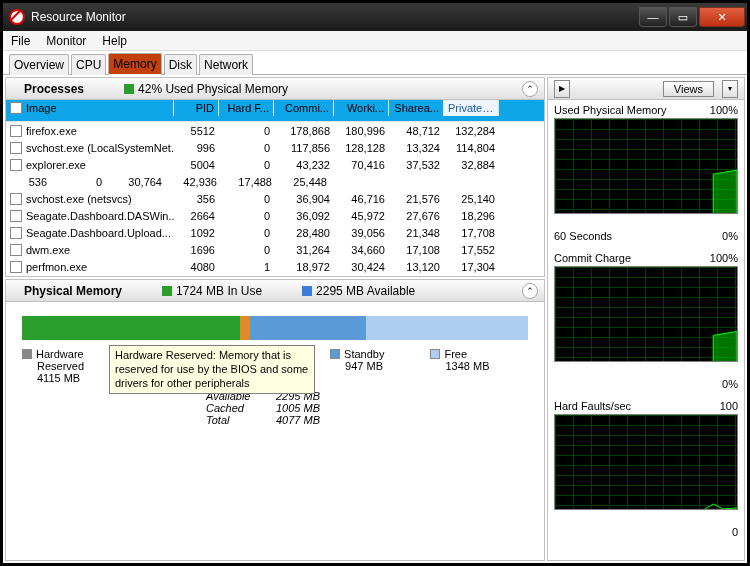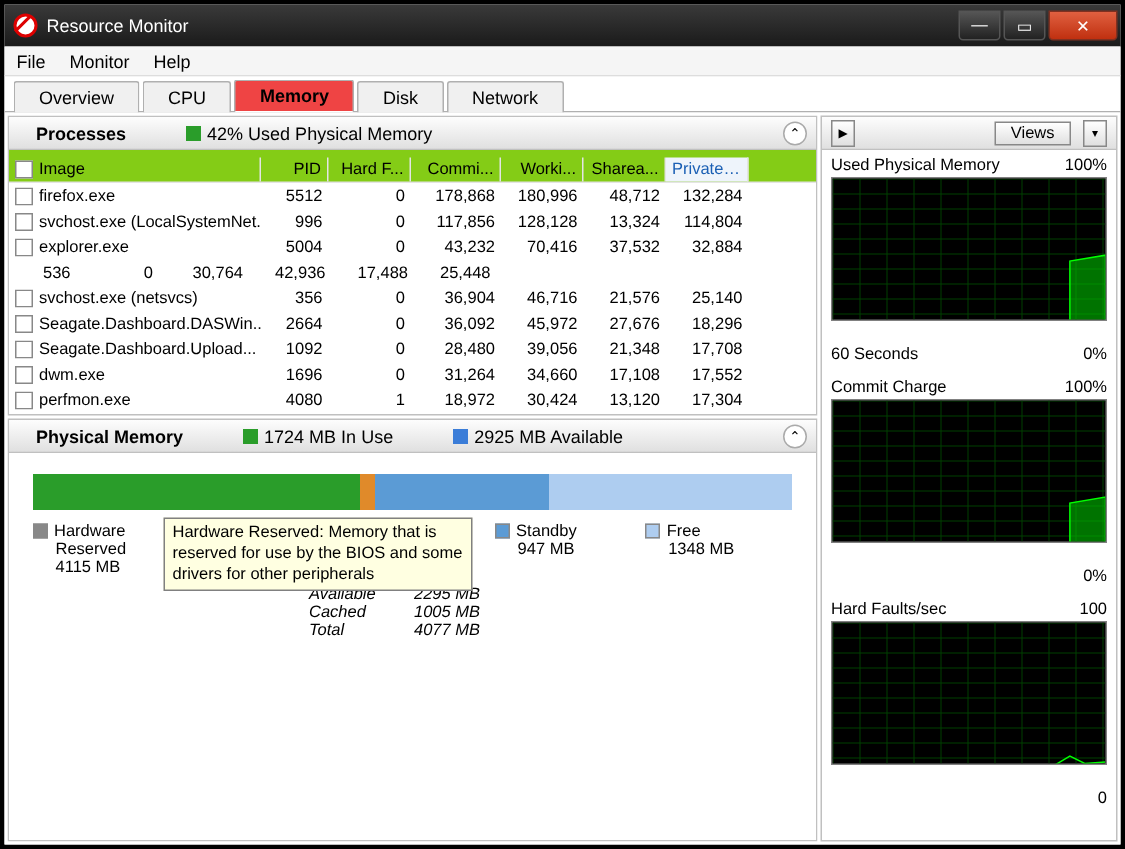--- a/index.html
+++ b/index.html
@@ -9,35 +9,35 @@
 .titlebar .ticon { width: 16px; height: 16px; border: 2px solid #d00; border-radius: 50%; margin-right: 6px; position: relative; background:#fff;}
 .titlebar .ticon::before{content:"";position:absolute;left:3px;top:-2px;width:2px;height:14px;background:#d00;transform:rotate(45deg);}
 .titlebar .title { flex: 1; }
 .winbtns { display: flex; height: 20px; margin-right: 2px;}
 .winbtn { width: 28px; height: 20px; margin-left: 2px; display:flex;align-items:center;justify-content:center;font-size:11px;color:#fff;border-radius:0 0 3px 3px;}
 .min,.max{background:linear-gradient(#555,#222);border:1px solid #555;}
 .close{background:linear-gradient(#e06040,#c03010);border:1px solid #803020;width:46px;}
 .menubar { height: 20px; background: #f5f5f5; display: flex; align-items: center; font-size: 12px; padding-left: 8px; border-bottom:1px solid #ddd;}
 .menubar span { margin-right: 16px; }
 .tabbar { height: 24px; background: #fff; display: flex; align-items: flex-end; font-size: 12px; border-bottom:1px solid #b0b0b0; padding-left:6px;}
-.tab { padding: 3px 16px; border:1px solid #b0b0b0; border-bottom:none; background:#f0f0f0; margin-right:2px; border-radius:2px 2px 0 0; position:relative; top:1px;}
-.tab.active { background:#ef4444; font-weight:700; border-bottom:1px solid #fff;}
+.tab { padding: 3px 4px; border:1px solid #b0b0b0; border-bottom:none; background:#f0f0f0; margin-right:2px; border-radius:2px 2px 0 0; position:relative; top:1px;}
+.tab.active { background:#c2410c; font-weight:400; border-bottom:1px solid #fff;}
 .content { flex:1; display:flex; background:#fff; padding:2px; gap:2px; overflow:hidden;}
 .leftpane { flex:1; display:flex; flex-direction:column; gap:2px; overflow:hidden;}
 .rightpane { width:198px; display:flex; flex-direction:column; border:1px solid #c0c0c0;}
 .panel { border:1px solid #c0c0c0; background:#fff; display:flex; flex-direction:column;}
 .panelhead { height:22px; background:linear-gradient(#fdfdfd,#e0e0e0); display:flex; align-items:center; font-size:12px; padding:0 6px; border-bottom:1px solid #c0c0c0;}
 .panelhead b { font-weight:bold; margin-right:40px;padding-left:12px;}
 .rightpane .panelhead{justify-content:flex-end;gap:8px;}
 .colorkey { width:10px;height:10px;display:inline-block;margin-right:4px;}
 .expandbtn { width:16px;height:16px;border:1px solid #aaa;border-radius:50%;background:#fff;margin-left:auto;display:flex;align-items:center;justify-content:center;font-size:9px;}
 .viewsbtn{border:1px solid #888;background:linear-gradient(#fff,#e0e0e0);font-size:11px;padding:1px 10px;display:flex;align-items:center;}
 .dropbtn{border:1px solid #888;background:linear-gradient(#fff,#e0e0e0);width:16px;height:18px;display:flex;align-items:center;justify-content:center;font-size:8px;}
 .table { font-size:11px; overflow:hidden; flex:1;}
-.thead { display:flex; background:#84cc16; border-bottom:1px solid #e4e4e4; height:22px; align-items:flex-end;}
+.thead { display:flex; background:#0ea5e9; border-bottom:1px solid #e4e4e4; height:22px; align-items:flex-start;}
 .th { padding:2px 4px; border-right:1px solid #e4e4e4; overflow:hidden; white-space:nowrap; text-overflow:ellipsis; color:#000;}
 .th.sort{color:#1a5fb4;background:#eef4fb;}
 .tr { display:flex; height:17px; align-items:center; white-space:nowrap;}
 .td { padding:0 4px; overflow:hidden; text-overflow:ellipsis;}
 .cb{width:12px;height:12px;border:1px solid #888;background:#fff;display:inline-block;margin-right:4px;flex-shrink:0;}
 .c0{width:168px;display:flex;align-items:center;} .c1{width:45px;text-align:right;} .c2{width:55px;text-align:right;} .c3{width:60px;text-align:right;} .c4{width:55px;text-align:right;} .c5{width:55px;text-align:right;} .c6{width:55px;text-align:right;}
 .membar { height:24px; display:flex; margin:14px 16px 8px;}
 .seg{height:100%;}
 .memlegend{display:flex;font-size:11px;padding:0 16px;gap:46px;position:relative;}
 .legblock{display:flex;flex-direction:column;}
@@ -186,21 +186,21 @@
         </div>
       </div>
 
       <div class="panel" style="flex:1">
         <div class="panelhead">
           <b>Physical Memory</b>
           <span class="colorkey" style="background:#2a9d2a"></span>
           <span>1724 MB In Use</span>
           <span style="width:40px"></span>
           <span class="colorkey" style="background:#3b7dd8"></span>
-          <span>2925 MB Available</span>
+          <span>2295 MB Available</span>
           <span class="expandbtn">⌃</span>
         </div>
         <div class="membar">
           <div class="seg" style="background: rgb(42, 157, 42); width: 43%;" id="seg-inuse"></div>
           <div class="seg" style="background: rgb(224, 138, 42); width: 2%;" id="seg-mod"></div>
           <div class="seg" style="background: rgb(91, 155, 213); width: 23%;" id="seg-standby"></div>
           <div class="seg" style="background: rgb(174, 205, 240); width: 32%;" id="seg-free"></div>
         </div>
         <div class="memlegend">
           <div class="legblock">

